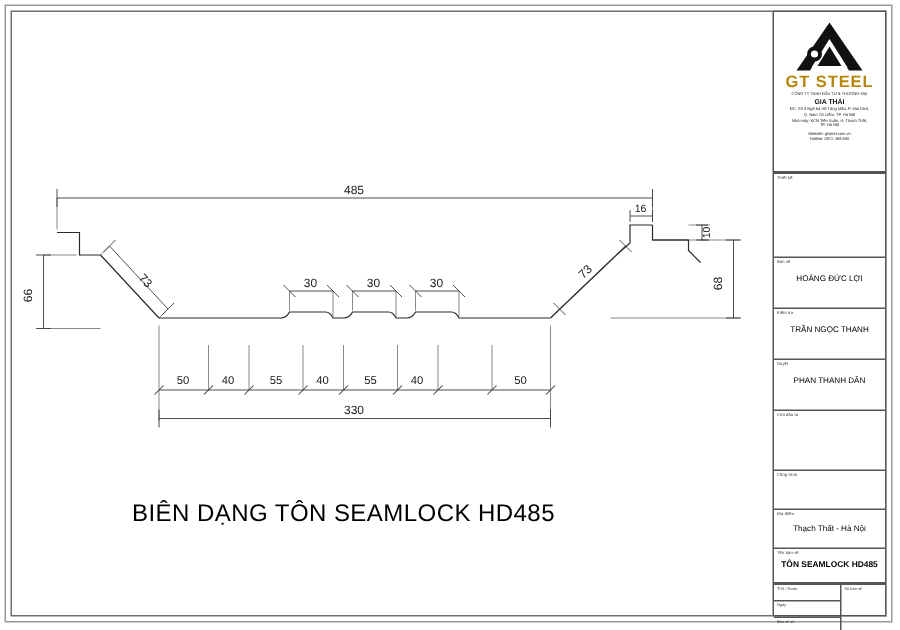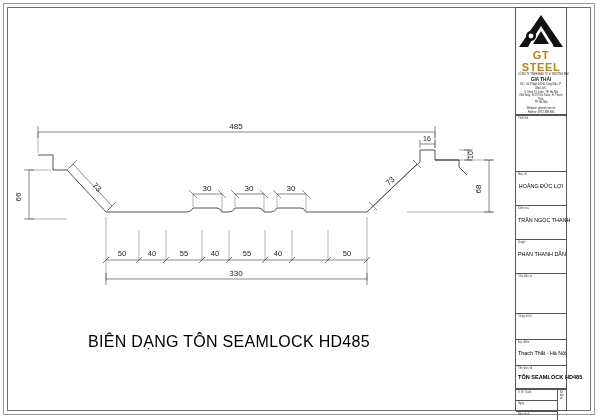--- a/index.html
+++ b/index.html
@@ -9,21 +9,21 @@
 
   .frame-outer{position:absolute;left:3px;top:3px;width:592px;height:412px;
                border:1px solid #9a9a9a;box-sizing:border-box;}
   .frame-inner{position:absolute;left:7px;top:7px;width:584px;height:404px;
                border:1px solid #6f6f6f;box-sizing:border-box;}
 
   
   #draw{position:absolute;left:7px;top:7px;}
 
   
-  #titleblock{position:absolute;left:515px;top:7px;width:52px;height:404px;
+  #titleblock{position:absolute;left:515px;top:7px;width:76px;height:404px;
               border:1px solid #555;box-sizing:border-box;background:#fff;}
   .tb-cell{border-bottom:1px solid #555;box-sizing:border-box;position:relative;
            padding:1px 2px;}
   .tb-tag{font-size:2.7px;line-height:3.4px;color:#333;white-space:nowrap;
           letter-spacing:.1px;}
   .tb-val{font-size:5.4px;line-height:7px;text-align:center;color:#000;
           white-space:nowrap;}
   .tb-val.big{font-size:5.6px;font-weight:600;}
 
   

